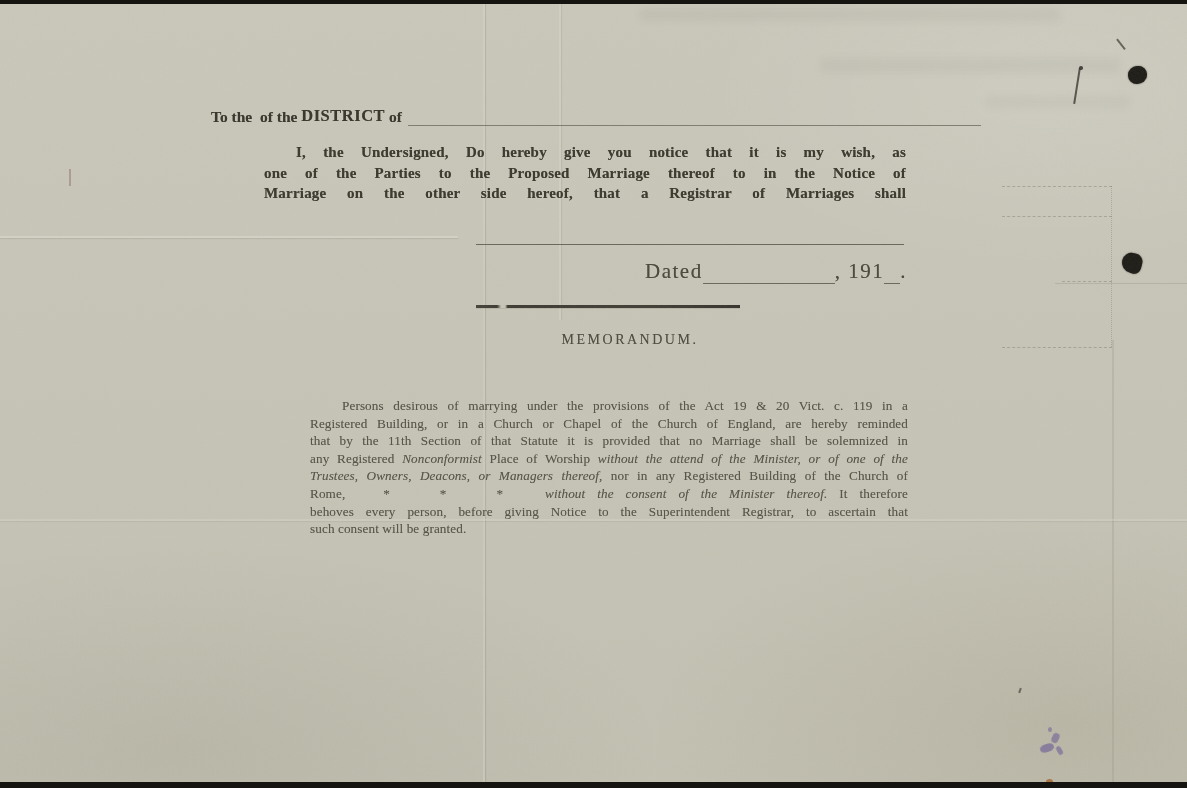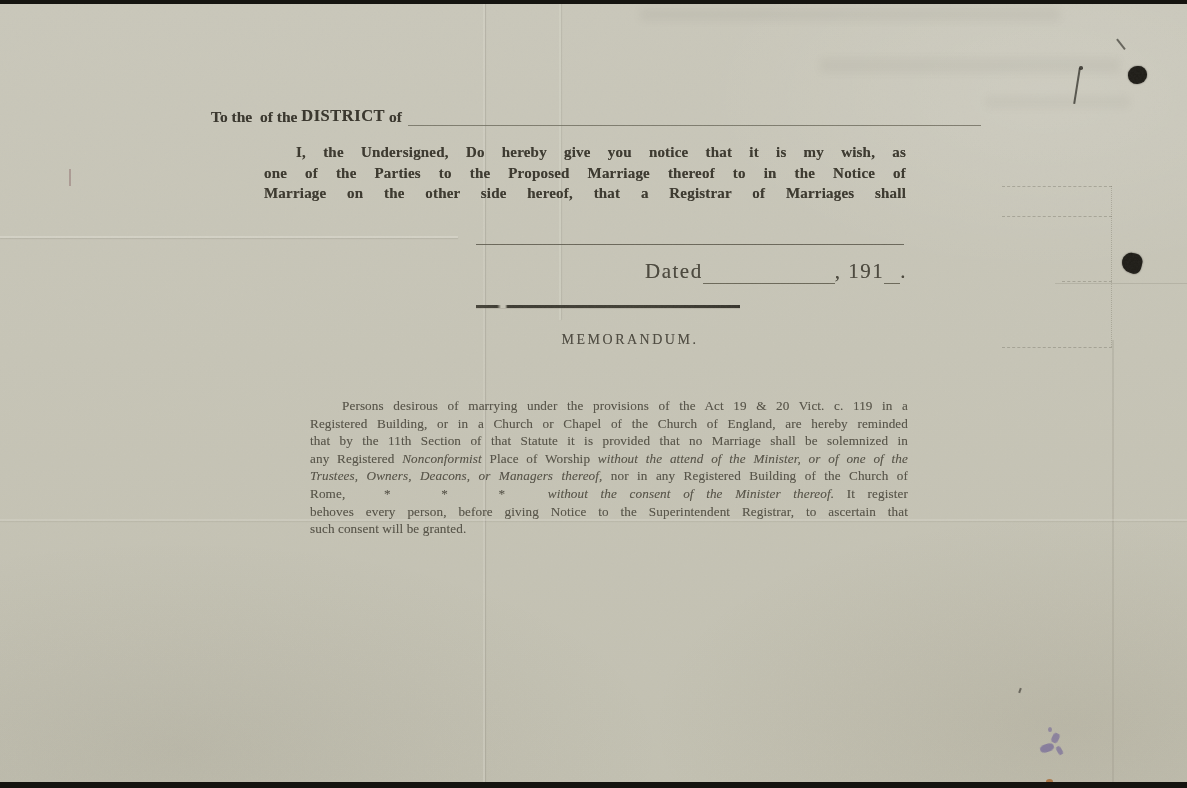--- a/index.html
+++ b/index.html
@@ -195,21 +195,21 @@
     </div>
     <div class="jline">
       <span class="it">Trustees, Owners, Deacons, or Managers thereof</span><span>, nor in any Registered Building of the Church of</span>
     </div>
     <div class="jline">
       <span>Rome,</span>
       <span class="star first">*</span>
       <span class="star">*</span>
       <span class="star lastgap">*</span>
       <span class="it">without the consent of the Minister thereof.</span>
-      <span>It register</span>
+      <span>It therefore</span>
     </div>
     <div class="jline">behoves every person, before giving Notice to the Superintendent Registrar, to ascertain that</div>
     <div class="jline last">such consent will be granted.</div>
   </div>
 
   <div class="hole h1"></div>
   <div class="hole h2"></div>
 
   <div class="penmark stroke"></div>
   <div class="penmark dot"></div>

